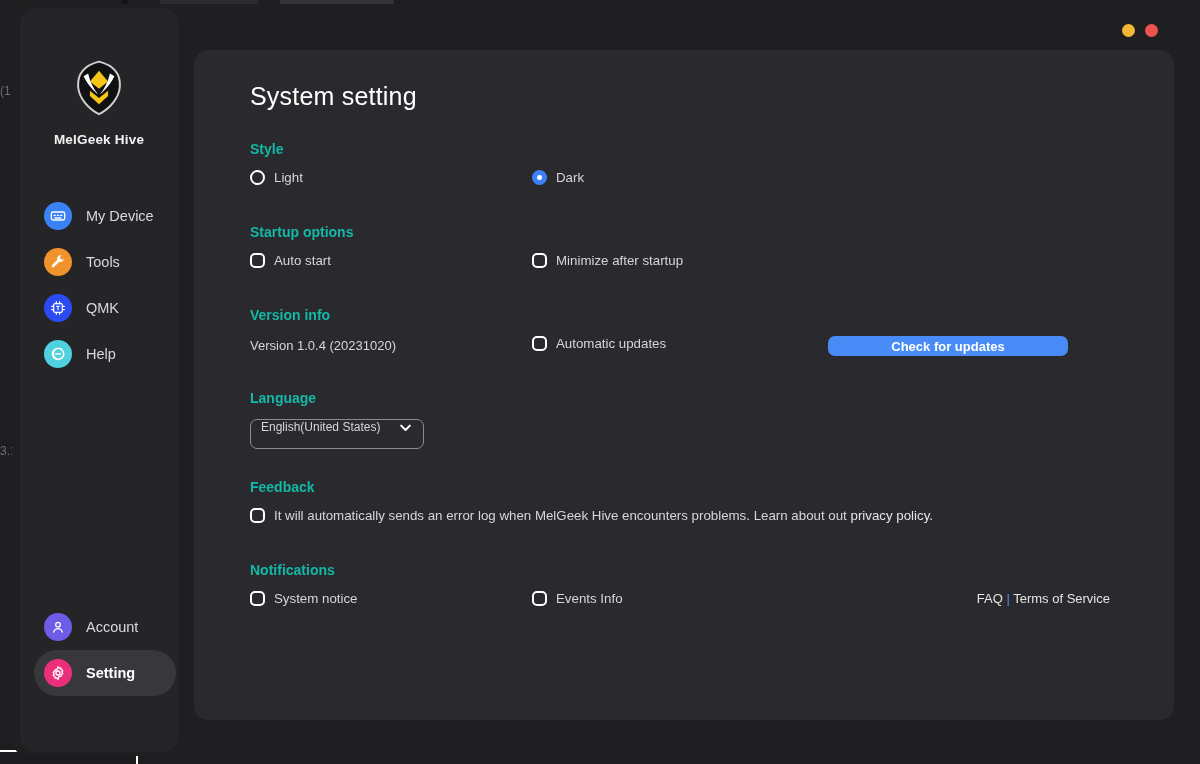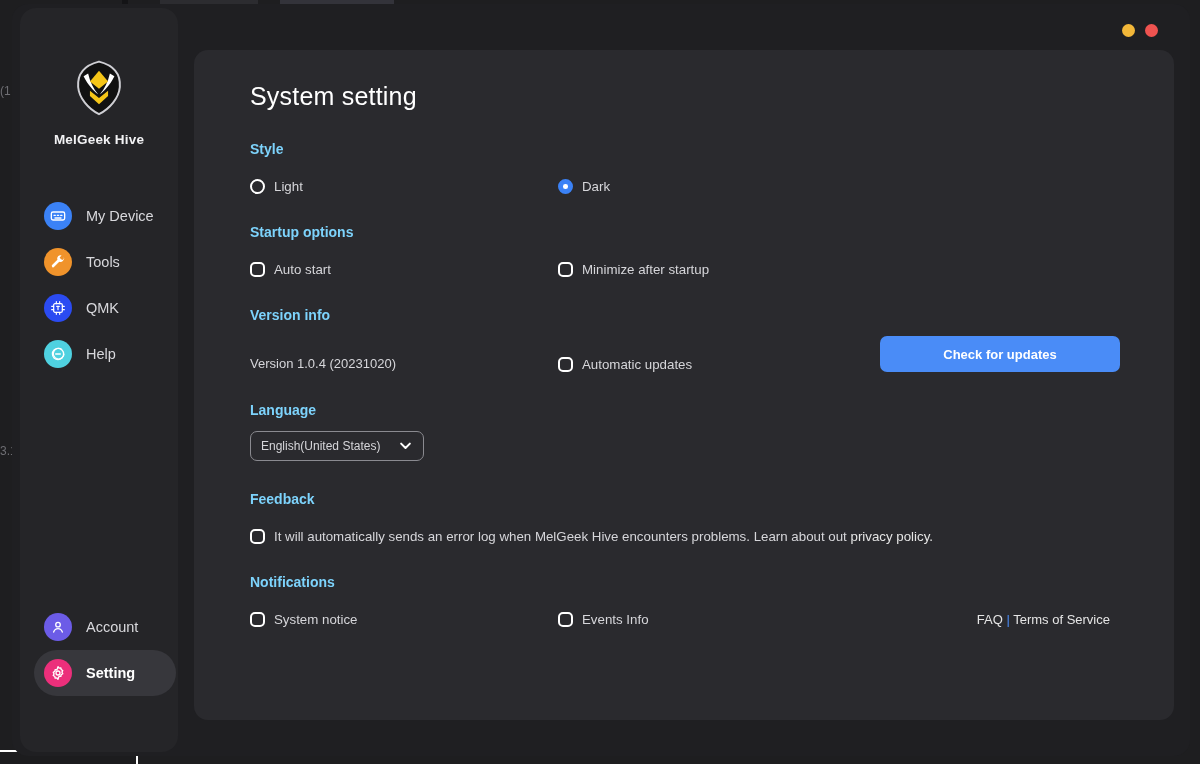--- a/index.html
+++ b/index.html
@@ -119,29 +119,28 @@
 
   #page-title {
     color: #ffffff;
     font-size: 25px;
     font-weight: normal;
     letter-spacing: .2px;
   }
 
   .section { margin-top: 30px; }
   .section-title {
-    color: #7dd3fc;
+    color: #14b8a6;
     font-size: 14px;
     font-weight: bold;
     margin-bottom: 13px;
   }
   .row {
-    display: flex; align-items: flex-end;
+    display: flex; align-items: flex-start;
     min-height: 24px;
-    gap: 26px;
   }
   .col1 { width: 282px; flex: 0 0 282px; }
   .col2 { width: 296px; flex: 0 0 296px; }
   .col3 { flex: 1; }
 
   .opt { display: flex; align-items: center; cursor: pointer; }
   .opt-label {
     margin-left: 9px;
     color: #d6d6da;
     font-size: 13.3px;
@@ -196,32 +195,32 @@
     font-size: 13px;
   }
 
   #check-updates-button {
     background: #4a8cf7;
     color: #ffffff;
     font-size: 13px;
     font-weight: bold;
     border: none;
     border-radius: 7px;
-    width: 240px; height: 36px;
+    width: 240px; height: 20px;
     cursor: pointer;
     font-family: "Liberation Sans", sans-serif;
   }
 
   
   #language-select {
     width: 174px; height: 30px;
     border: 1px solid #8a8a90;
     border-radius: 7px;
     background: transparent;
-    display: flex; align-items: center;
+    display: flex; align-items: flex-start;
     padding: 0 10px;
     cursor: pointer;
   }
   #language-value {
     color: #d6d6da;
     font-size: 12px;
     flex: 1;
   }
   #chevron-down-icon {
     color: #ffffff;

